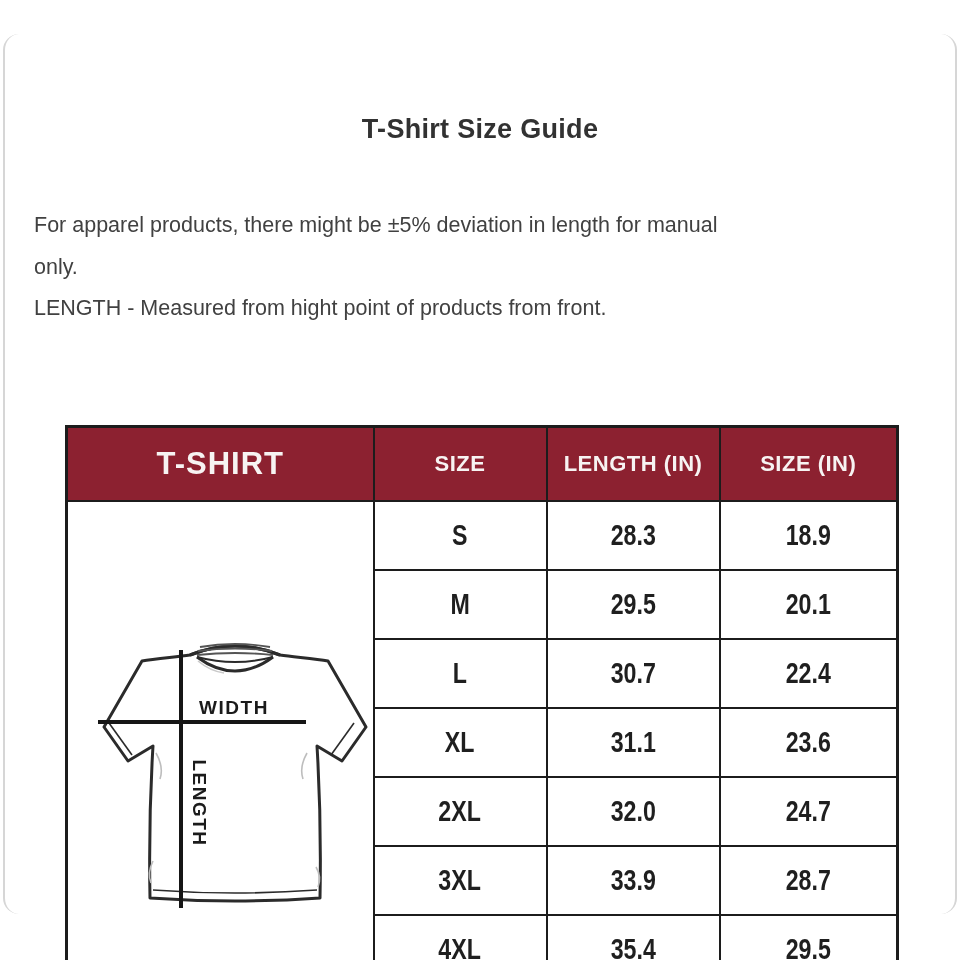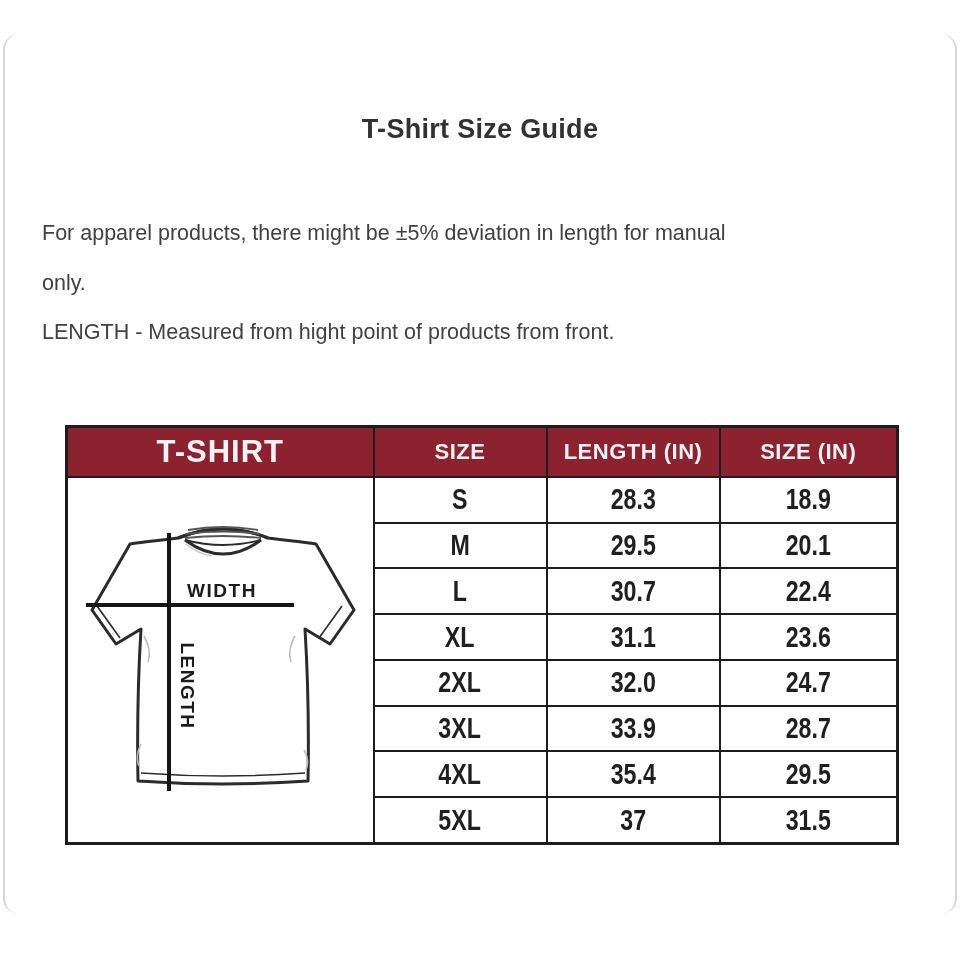--- a/index.html
+++ b/index.html
@@ -14,28 +14,28 @@
   }
   .page-title{
     position:absolute;top:114px;left:0;width:100%;margin:0;
     text-align:center;font-size:27px;font-weight:700;color:#323232;
     letter-spacing:.3px;
   }
   .notes{
     position:absolute;left:30px;top:203px;width:910px;
     font-size:21.5px;line-height:37.6px;color:#414141;
   }
-  .notes p{margin:12px;white-space:nowrap;}
+  .notes p{margin:4px;white-space:nowrap;}
   table.size-chart{
     position:absolute;left:65px;top:425px;width:831px;
     border-collapse:collapse;table-layout:fixed;
     border:3px solid #1c1c1c;background:#ffffff;
   }
   table.size-chart th,table.size-chart td{
-    border:2px solid #1c1c1c;text-align:center;vertical-align:middle;padding:0;
+    border:2px solid #1c1c1c;text-align:center;vertical-align:middle;padding:12px;
   }
   tr.head th{
     background:#8c2130;color:#f7f3f2;height:48px;
     font-size:22px;font-weight:700;letter-spacing:.5px;
   }
   tr.head th.prod{font-size:31px;letter-spacing:1px;}
   td.data-cell{height:43px;color:#1f1f1f;background:#ffffff;}
   .cond{
     display:inline-block;font-size:29px;font-weight:700;
     transform:scaleX(0.8);transform-origin:50% 50%;white-space:nowrap;

